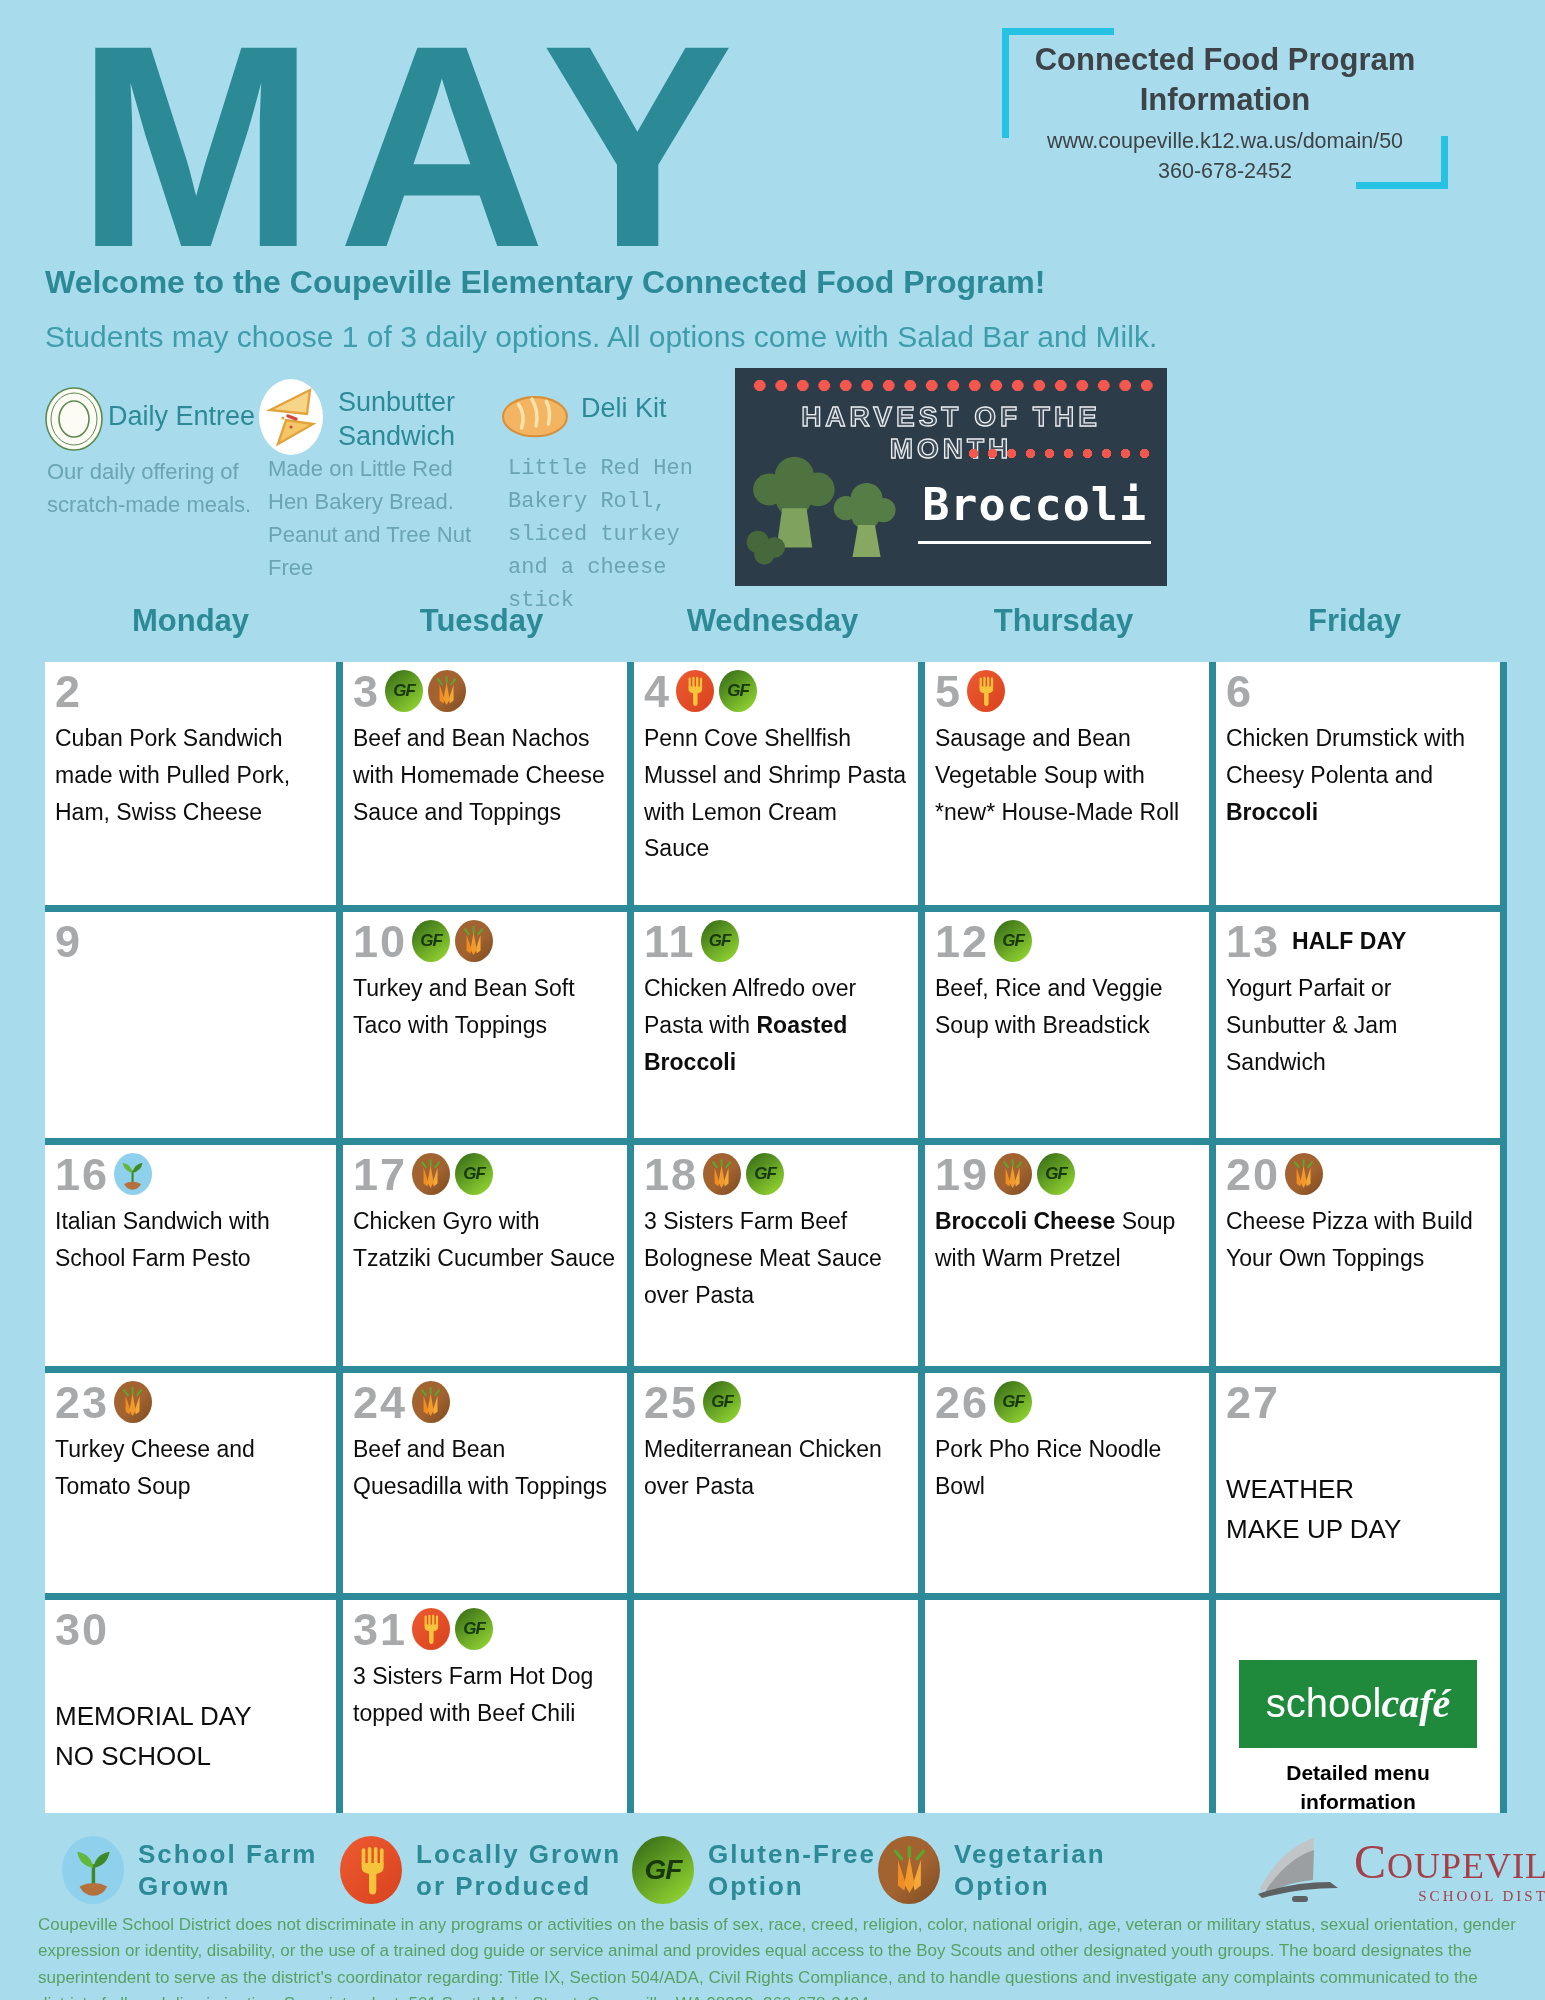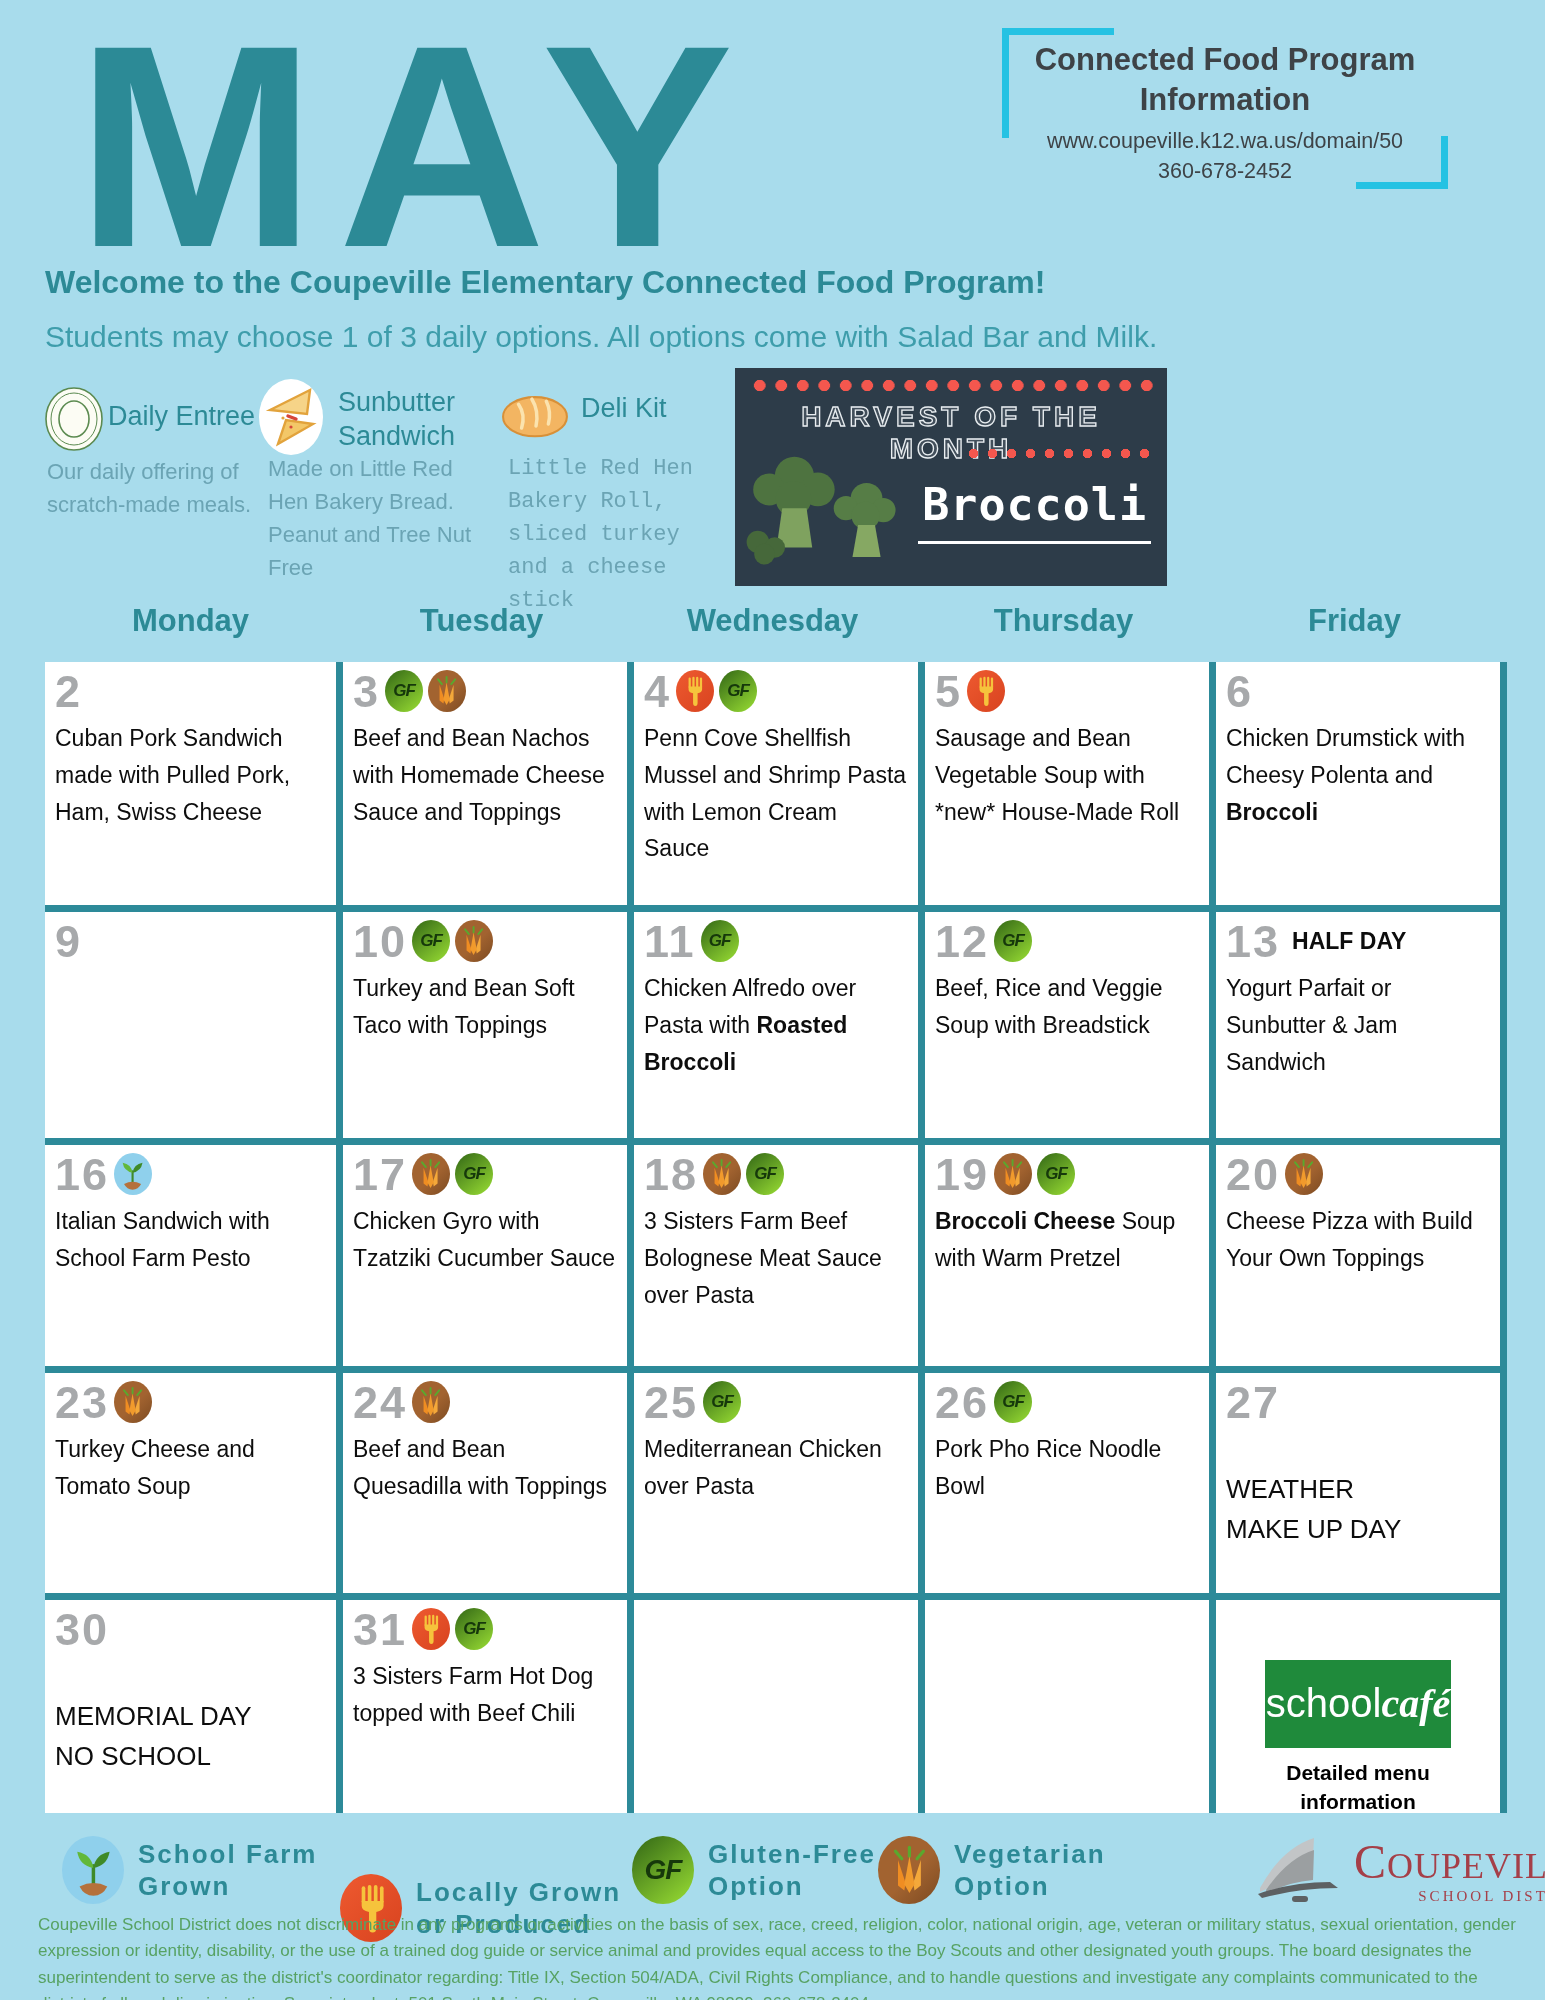--- a/index.html
+++ b/index.html
@@ -80,36 +80,36 @@
         align-items:center; justify-content:center; flex:0 0 auto; }
   .ic svg { width:82%; height:86%; }
   .ic.gluten-free { background:linear-gradient(140deg,#41781a 15%,#90d331 90%); }
   .ic.gluten-free i { font-style:italic; font-weight:700; font-size:17px;
                       color:#16380b; letter-spacing:-1px; }
   .ic.vegetarian   { background:linear-gradient(135deg,#a26330 55%,#7c4a21); }
   .ic.locally-grown{ background:linear-gradient(135deg,#ee5a30,#d8431f); }
   .ic.school-farm  { background:#8fd0ec; }
 
   
-  .sc-logo { margin:8px auto 0; width:186px; height:88px; background:#1f8a3b; color:#fff;
+  .sc-logo { margin:8px auto 0; width:238px; height:88px; background:#1f8a3b; color:#fff;
              display:flex; align-items:baseline; justify-content:center; padding-top:20px; }
   .sc-reg { font-size:40px; font-weight:400; letter-spacing:0; }
   .sc-it  { font-size:40px; font-weight:700; font-style:italic;
             font-family:"Liberation Serif", serif; }
   .sc-caption { margin-top:10px; text-align:center; font-size:21px; font-weight:700;
                 line-height:1.4; color:#000; }
 
   
   .legend-item { position:absolute; display:flex; align-items:center; gap:14px; }
   .legend-item .ic { width:62px; height:68px; }
   .legend-item .ic.gluten-free i { font-size:28px; }
   .legend-label { font-size:26px; font-weight:700; color:#2c8a96;
                   letter-spacing:2px; line-height:1.25; }
   .li1 { left:62px;  top:1836px; }
-  .li2 { left:340px; top:1836px;margin-top:38px; }
+  .li2 { left:340px; top:1836px; }
   .li3 { left:632px; top:1836px; }
   .li4 { left:878px; top:1836px; }
 
   
   .cv-logo { left:1252px; top:1830px; display:flex; align-items:center; gap:6px; }
   .cv-book svg { width:96px; height:78px; }
   .cv-name { font-family:"Liberation Serif", serif; font-size:36px; color:#a53f48;
              letter-spacing:1px; line-height:1; display:block; }
   .cv-name::first-letter { font-size:48px; }
   .cv-sub { font-family:"Liberation Serif", serif; font-size:15px; color:#a53f48;

